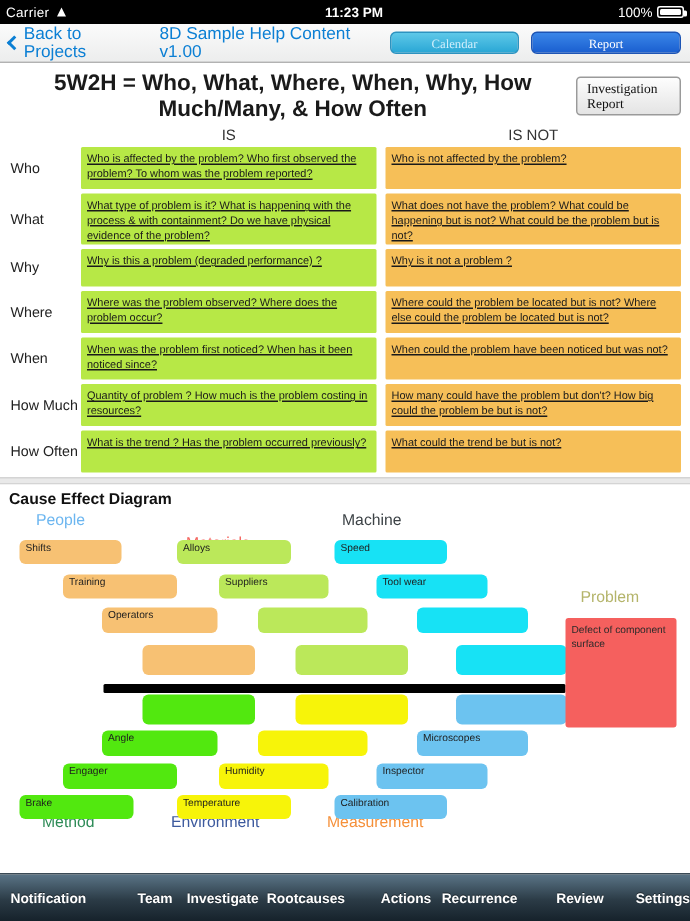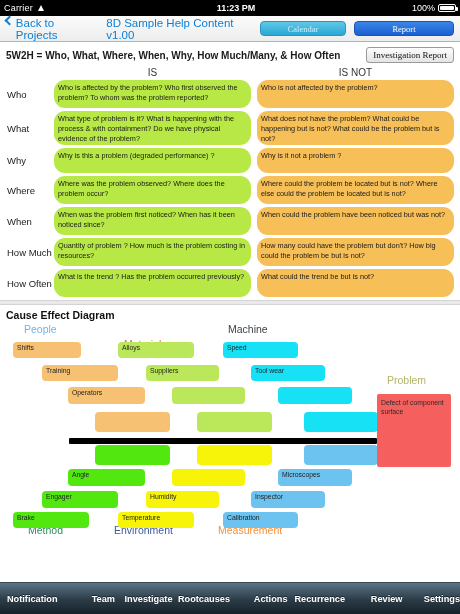--- a/index.html
+++ b/index.html
@@ -42,21 +42,21 @@
 
   
   .navbar {
     height: 26px; width: 100%;
     background: linear-gradient(#fbfbfb,#eceded);
     border-bottom: 1px solid #b2b2b2;
     display:flex; align-items:center;
     padding: 0 6px;
     position: relative;
   }
-  .back-btn { display:flex; align-items:flex-start; gap:2px; cursor:pointer; }
+  .back-btn { display:flex; align-items:center; gap:2px; cursor:pointer; }
   .chev-left {
     width:7px;height:7px;border-left:2px solid #0b7fd4;border-bottom:2px solid #0b7fd4;
     transform: rotate(45deg); margin-right:1px;
   }
   .back-label { color:#0b7fd4; font-size:11.5px; }
   .nav-title { color:#0b7fd4; font-size:11.5px; margin-left:10px; }
   .nav-actions { margin-left:auto; display:flex; gap:8px; align-items:center; }
   .btn-calendar {
     width:86px;height:15px;border-radius:4px;
     background: linear-gradient(#5ec8e8,#2aa7d5);
@@ -68,21 +68,21 @@
     width:100px;height:15px;border-radius:4px;
     background: linear-gradient(#3a86e8,#1a5fd0);
     border:1px solid #1c54b5;
     color:#ffffff; font-size:8.5px; text-align:center; line-height:14px;
     cursor:pointer; font-family:"Liberation Serif", serif;
   }
 
   
   .w5h2-panel { padding: 5px 6px 0 6px; background:#fff; position:relative; }
   .w5h2-head { display:flex; align-items:center; }
-  .w5h2-title { font-size:10px; font-weight:bold; color:#1a1a1a; }
+  .w5h2-title { font-size:15px; font-weight:bold; color:#1a1a1a;text-align:center; }
   .btn-investigation {
     margin-left:auto;
     border:1px solid #9a9a9a; border-radius:3px;
     background: linear-gradient(#fdfdfd,#e4e4e4);
     font-size:9px; color:#111;
     padding:2px 6px; cursor:pointer;
     font-family:"Liberation Serif", serif;
   }
   .col-heads { display:flex; margin-top:4px; }
   .col-heads .sp { width:48px; flex:0 0 48px; }
@@ -92,21 +92,22 @@
   .rows { margin-top:2px; }
   .row { display:flex; align-items:center; margin-bottom:3px; }
   .row-label {
     width:48px; flex:0 0 48px;
     font-size:9.5px; color:#222; text-align:left; padding-left:1px;
   }
   .cell {
     flex:1; min-height:18px;
     font-size:7.3px; line-height:1.35;
     color:#1a1a1a; padding:3px 4px;
-    border-radius:11px;
+    border-radius:1px;
+    text-decoration:underline;
   }
   .cell.is { background:#b7e846; }
   .cell.isnot { background:#f6bf58; }
   .gap { width:6px; flex:0 0 6px; }
 
   .divider {
     height:5px; background:#e9e9e9;
     border-top:1px solid #d4d4d4; border-bottom:1px solid #d4d4d4;
     margin-top:3px;
   }

